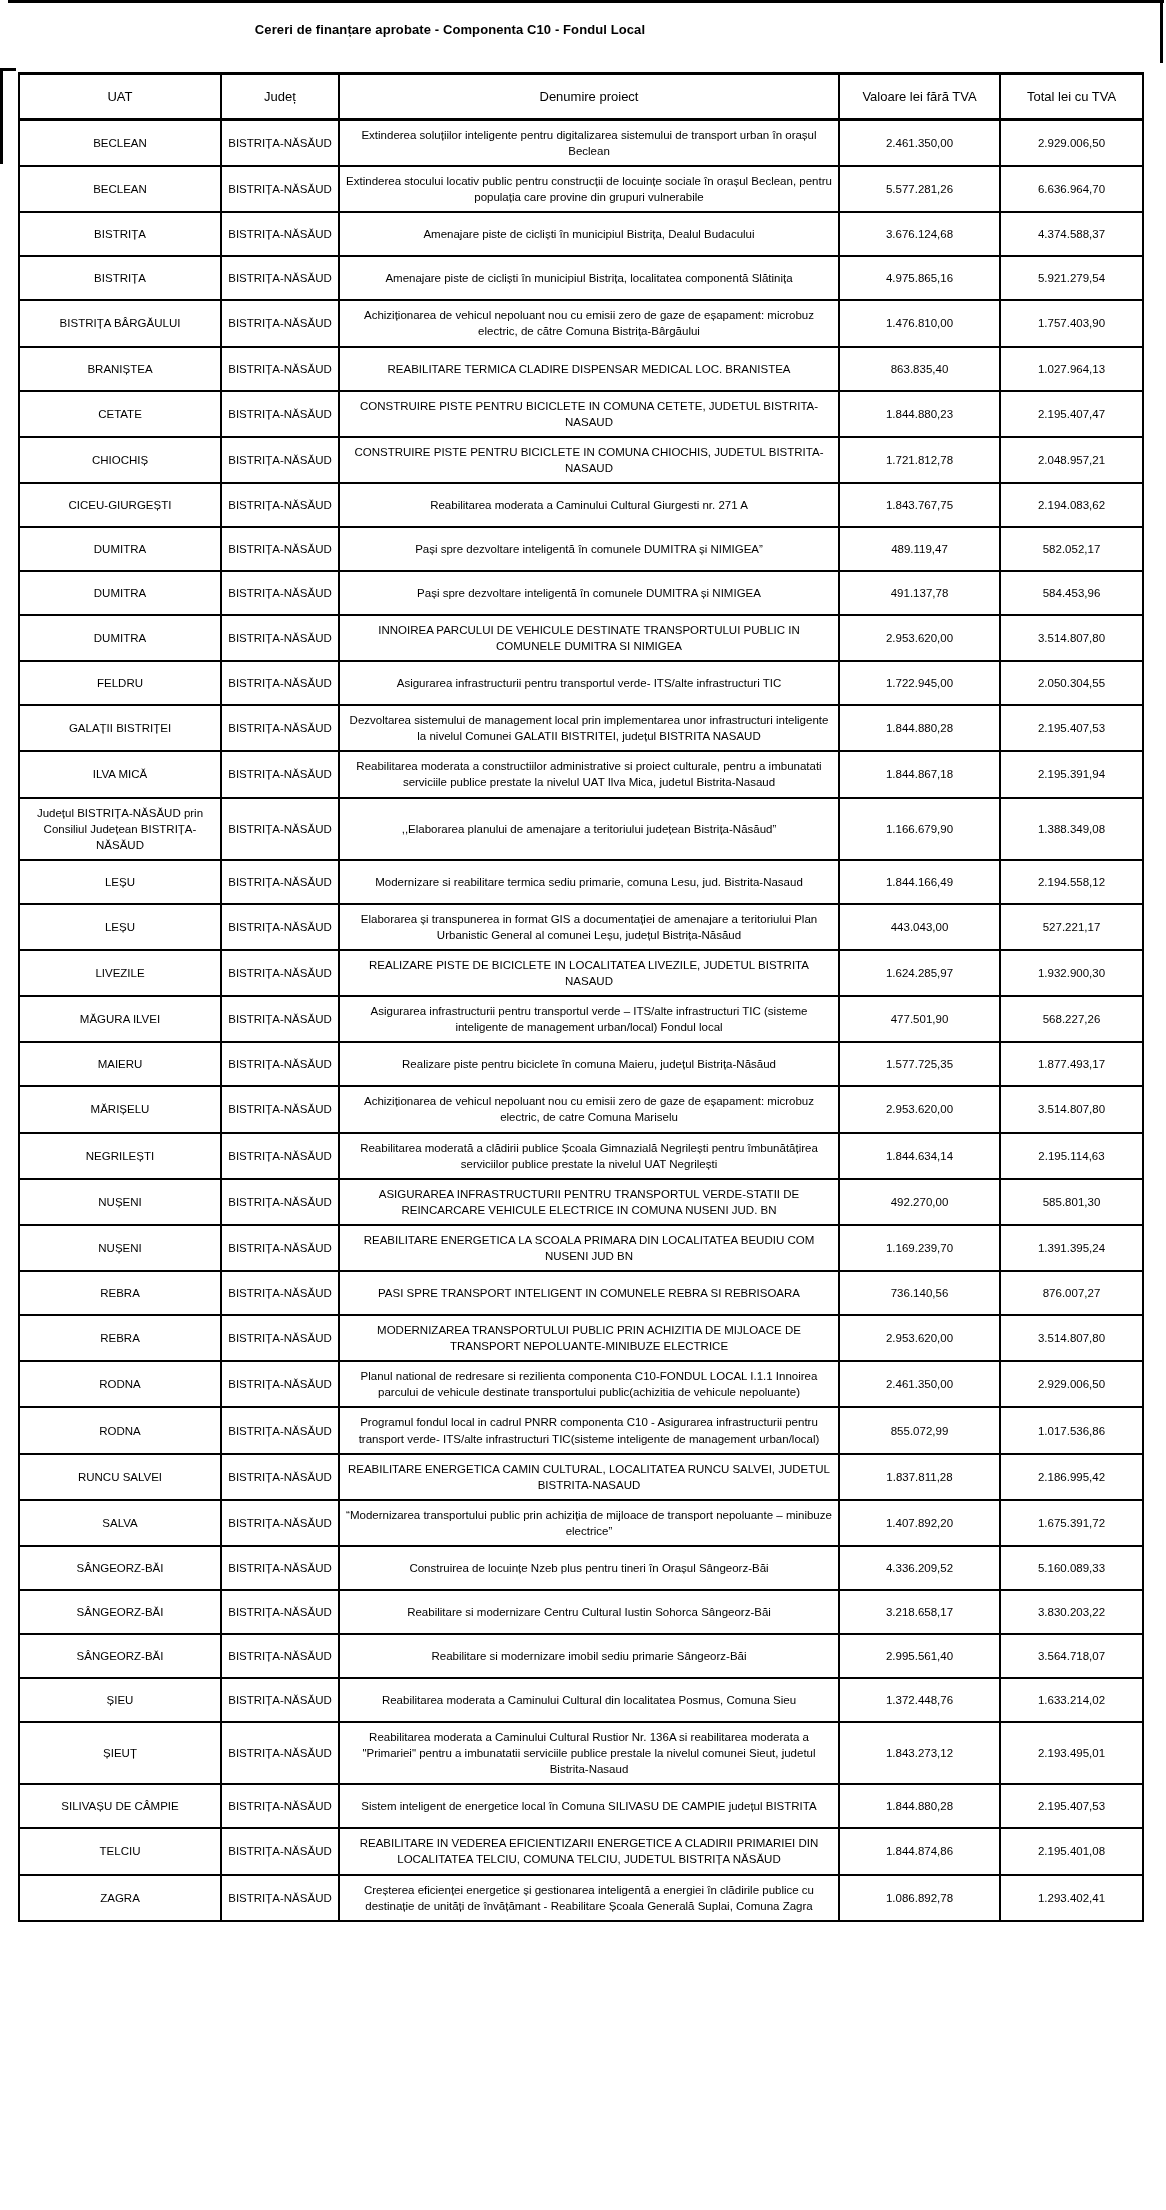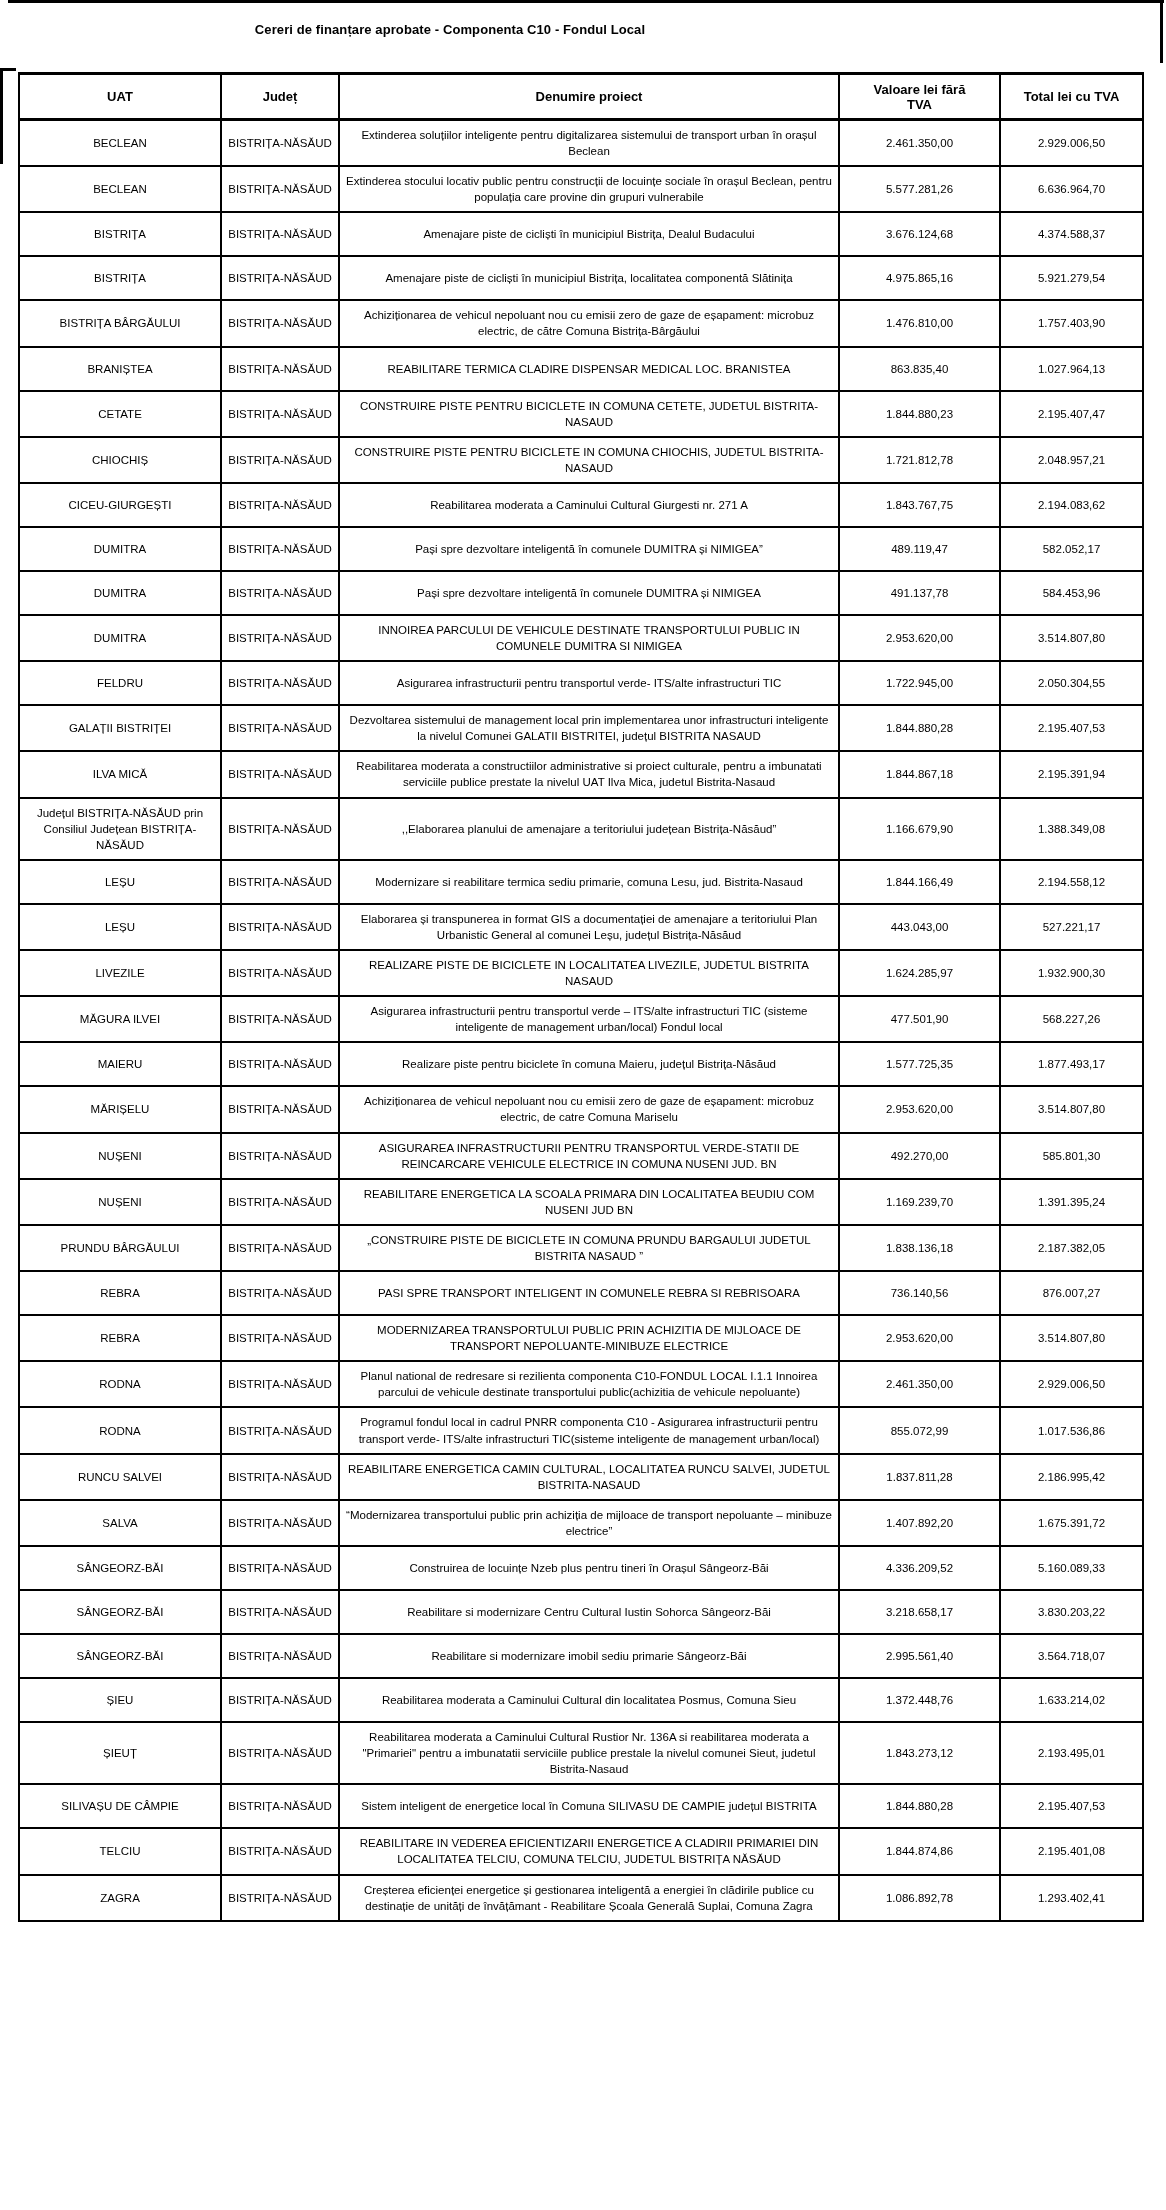--- a/index.html
+++ b/index.html
@@ -41,21 +41,21 @@
     width: 1124px;
     border-collapse: collapse;
     table-layout: fixed;
   }
   table.main, table.main th, table.main td {
     border: 2px solid #000;
   }
   table.main thead th {
     border-width: 3px 2px 3px 2px;
     font-size: 13px;
-    font-weight: bold;
+    font-weight: normal;
     height: 46px;
     text-align: center;
     vertical-align: middle;
     padding: 4px 20px;
     background: #fff;
   }
   table.main td {
     font-size: 11.5px;
     line-height: 1.4;
     text-align: center;
@@ -275,44 +275,44 @@
 
     <tr>
       <td class="uat-cell">MĂRIȘELU</td>
       <td class="judet-cell">BISTRIȚA-NĂSĂUD</td>
       <td class="proj-cell">Achiziționarea de vehicul nepoluant nou cu emisii zero de gaze de eșapament: microbuz electric, de catre Comuna Mariselu</td>
       <td class="value-cell">2.953.620,00</td>
       <td class="total-cell">3.514.807,80</td>
     </tr>
 
 
+    <tr>
+      <td class="uat-cell">NEGRILEȘTI</td>
+      <td class="judet-cell">BISTRIȚA-NĂSĂUD</td>
+      <td class="proj-cell">Reabilitarea moderată a clădirii publice Școala Gimnazială Negrilești pentru îmbunătățirea serviciilor publice prestate la nivelul UAT Negrilești</td>
+      <td class="value-cell">1.844.634,14</td>
+      <td class="total-cell">2.195.114,63</td>
+    </tr>
 
     <tr>
       <td class="uat-cell">NUȘENI</td>
       <td class="judet-cell">BISTRIȚA-NĂSĂUD</td>
       <td class="proj-cell">ASIGURAREA INFRASTRUCTURII PENTRU TRANSPORTUL VERDE-STATII DE REINCARCARE VEHICULE ELECTRICE IN COMUNA NUSENI JUD. BN</td>
       <td class="value-cell">492.270,00</td>
       <td class="total-cell">585.801,30</td>
     </tr>
 
     <tr>
       <td class="uat-cell">NUȘENI</td>
       <td class="judet-cell">BISTRIȚA-NĂSĂUD</td>
       <td class="proj-cell">REABILITARE ENERGETICA LA SCOALA PRIMARA DIN LOCALITATEA BEUDIU COM NUSENI JUD BN</td>
       <td class="value-cell">1.169.239,70</td>
       <td class="total-cell">1.391.395,24</td>
     </tr>
 
-    <tr>
-      <td class="uat-cell">PRUNDU BÂRGĂULUI</td>
-      <td class="judet-cell">BISTRIȚA-NĂSĂUD</td>
-      <td class="proj-cell">„CONSTRUIRE PISTE DE BICICLETE IN COMUNA PRUNDU BARGAULUI JUDETUL BISTRITA NASAUD ”</td>
-      <td class="value-cell">1.838.136,18</td>
-      <td class="total-cell">2.187.382,05</td>
-    </tr>
 
     <tr>
       <td class="uat-cell">REBRA</td>
       <td class="judet-cell">BISTRIȚA-NĂSĂUD</td>
       <td class="proj-cell">PASI SPRE TRANSPORT INTELIGENT IN COMUNELE REBRA SI REBRISOARA</td>
       <td class="value-cell">736.140,56</td>
       <td class="total-cell">876.007,27</td>
     </tr>
 
     <tr>

